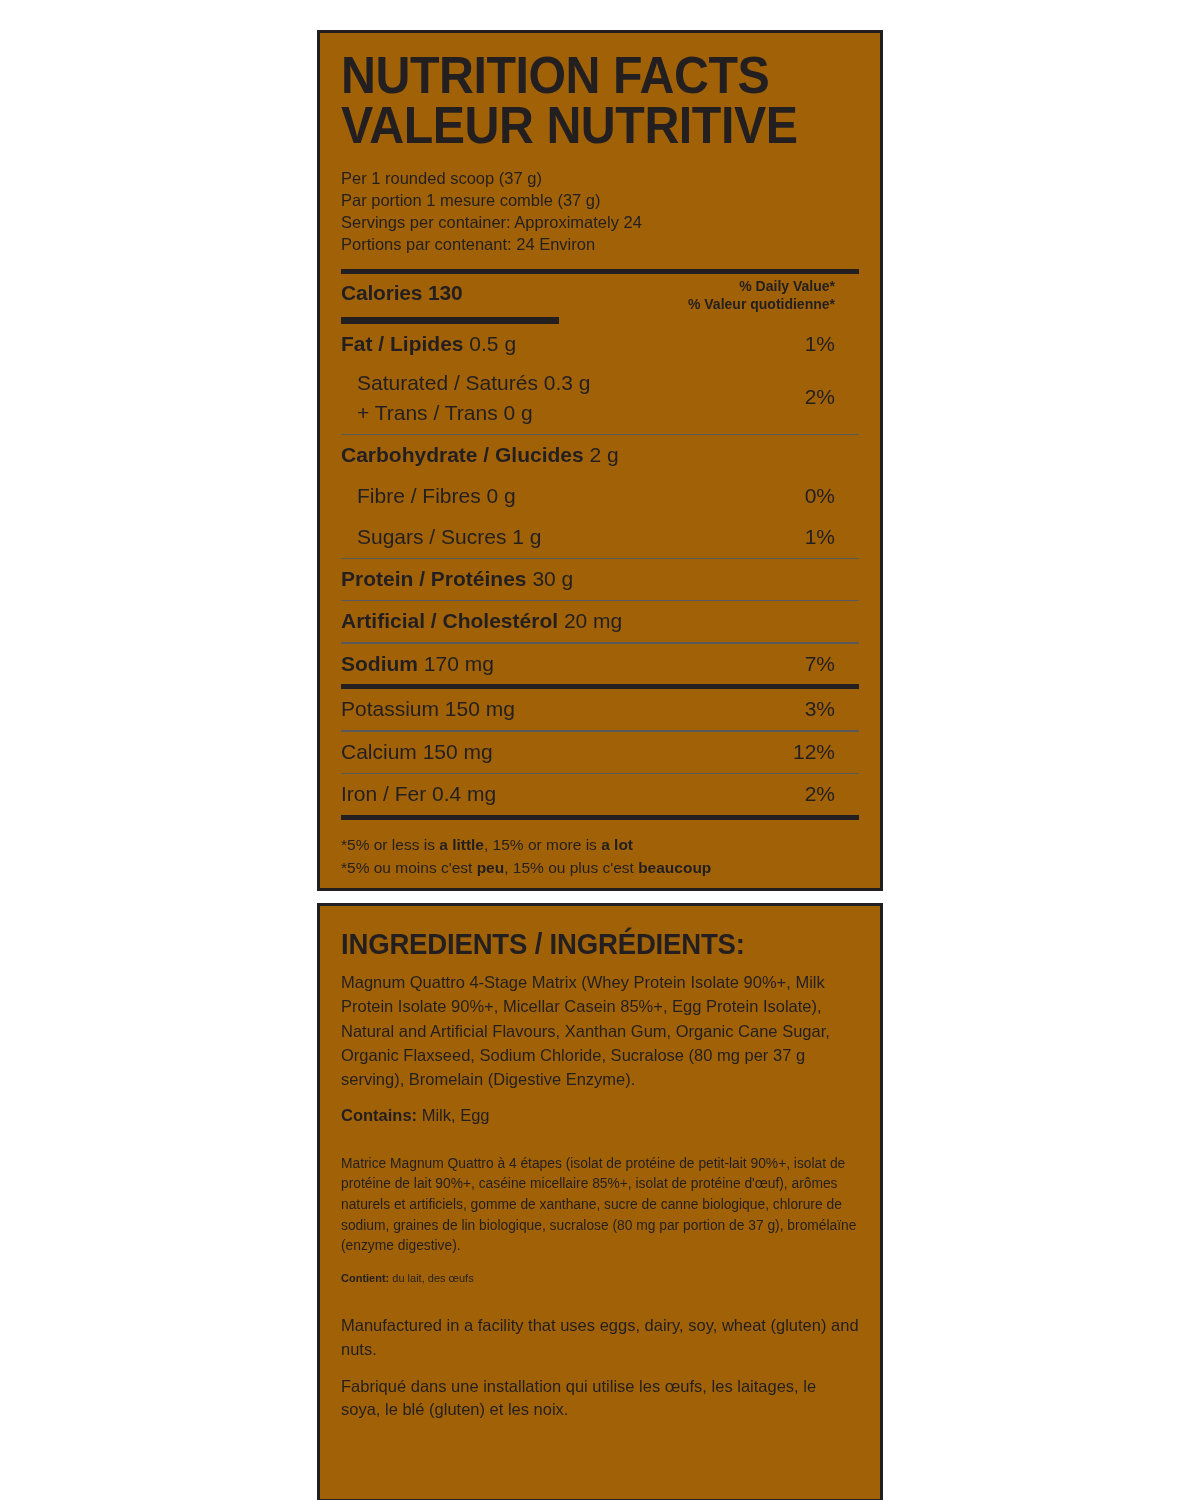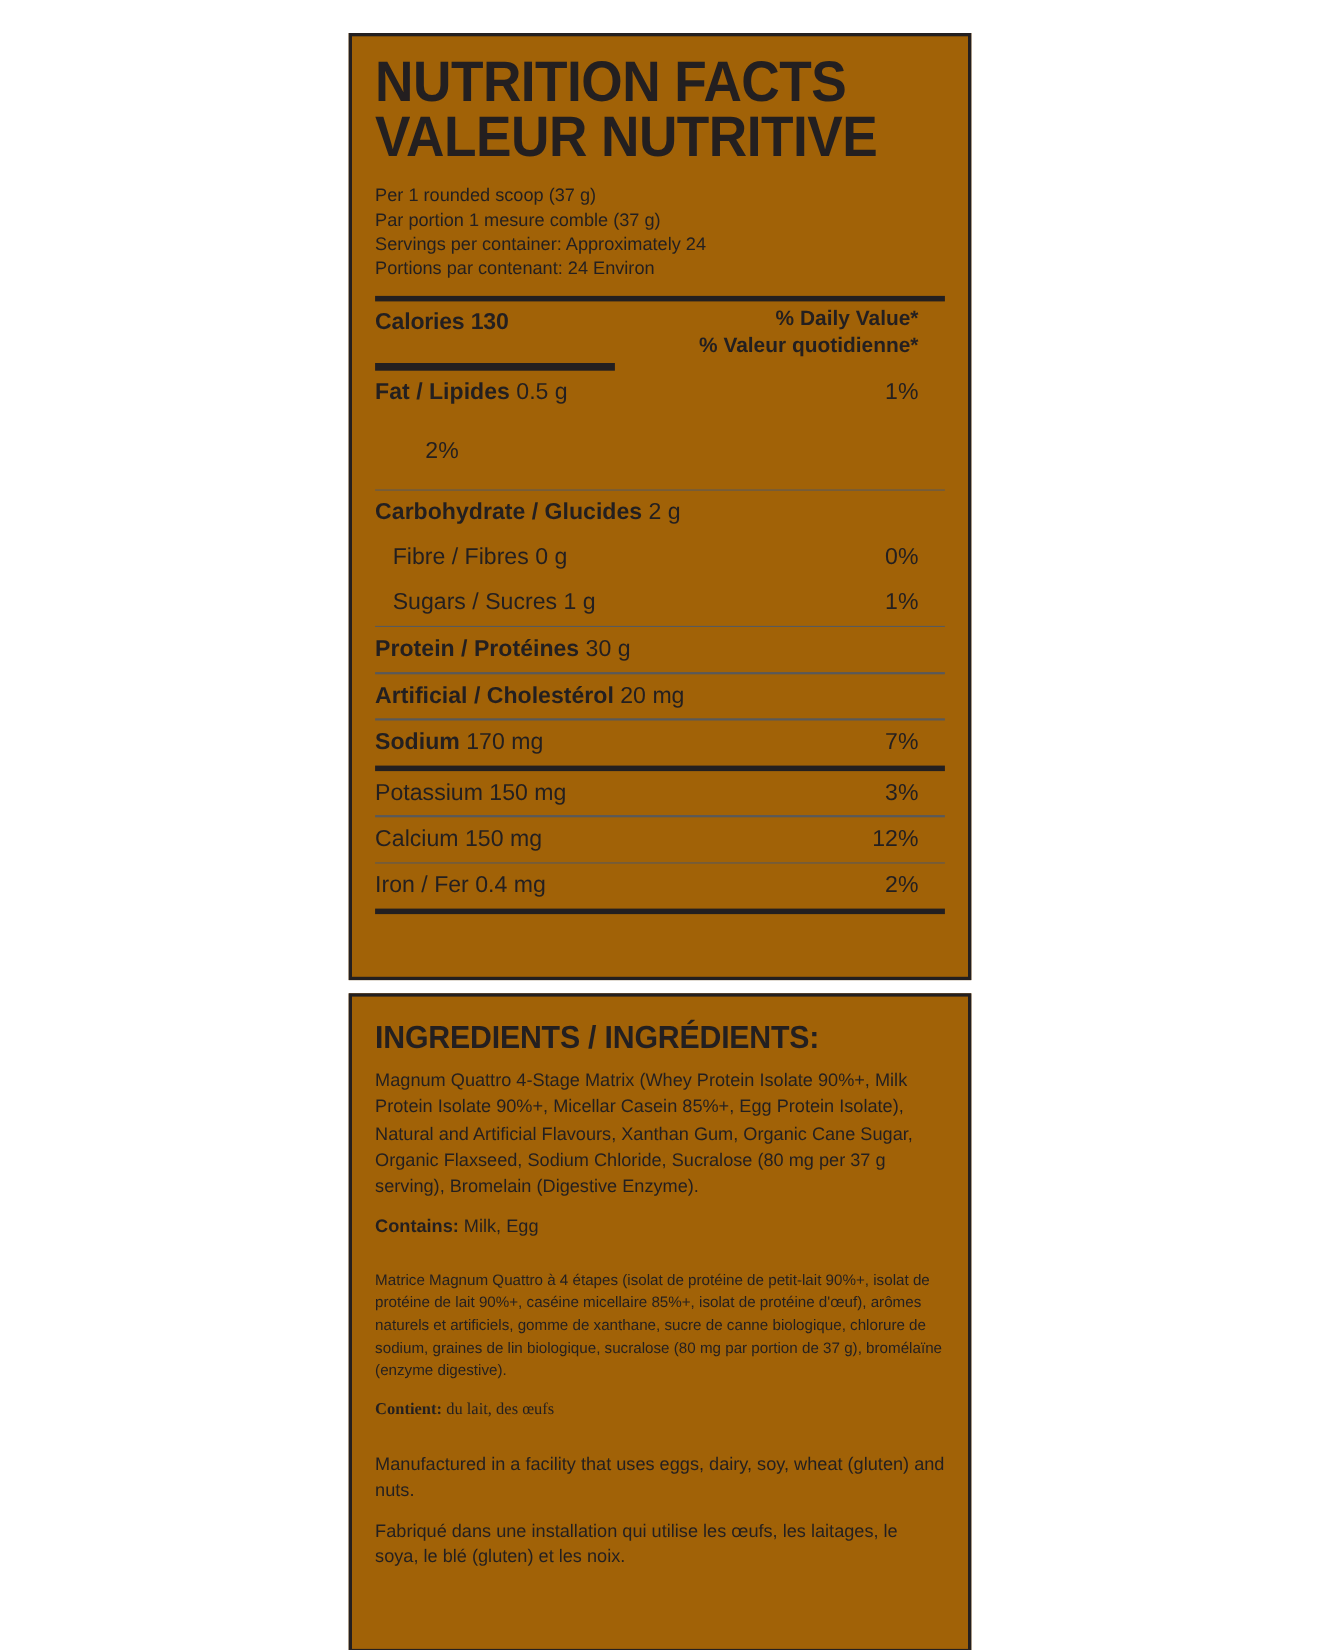--- a/index.html
+++ b/index.html
@@ -106,21 +106,21 @@
     padding: 4px 0 3px 0;
     align-items: flex-start;
   }
   .calories-text {
     font-size: 26px;
     font-weight: bold;
     line-height: 1.15;
     letter-spacing: -0.2px;
   }
   .dv-head {
-    font-size: 19px;
+    font-size: 14px;
     font-weight: bold;
     line-height: 1.28;
     text-align: right;
     padding-right: 24px;
   }
   .bold { font-weight: bold; }
   .indent { padding-left: 16px; }
   .sub-lines { line-height: 1.45; }
   .row.fat-sub { padding-top: 3px; padding-bottom: 6px; }
   .row.fat-sub .right {
@@ -158,24 +158,23 @@
     font-size: 16.5px;
     line-height: 1.47;
     margin-top: 12px;
   }
   .ing-body-fr {
     font-size: 13.8px;
     line-height: 1.5;
     margin-top: 26px;
   }
   .ing-contains-fr {
-    font-size: 15px;
+    font-size: 11px;
     line-height: 1.5;
     margin-top: 13px;
-    font-family: Liberation Serif, serif;
   }
   .facility-en {
     font-size: 16.5px;
     line-height: 1.4;
     margin-top: 28px;
   }
   .facility-fr {
     font-size: 16.5px;
     line-height: 1.4;
     margin-top: 14px;
@@ -213,20 +212,24 @@
       </div>
 
       <div class="rule-calorie"></div>
 
       <div class="row">
         <div class="left"><span class="bold">Fat / Lipides</span><span> 0.5 g</span></div>
         <div class="right">1%</div>
       </div>
 
       <div class="row fat-sub">
+        <div class="left indent sub-lines">
+          <div>Saturated / Saturés 0.3 g</div>
+          <div>+ Trans / Trans 0 g</div>
+        </div>
         <div class="right">2%</div>
       </div>
 
       <div class="rule-thin"></div>
 
       <div class="row">
         <div class="left"><span class="bold">Carbohydrate / Glucides</span><span> 2 g</span></div>
         <div class="right"></div>
       </div>
 
@@ -278,20 +281,24 @@
       <div class="rule-thin"></div>
 
       <div class="row">
         <div class="left">Iron /  Fer 0.4 mg</div>
         <div class="right">2%</div>
       </div>
 
       <div class="rule-thick"></div>
     </div>
 
+    <div class="footnote">
+      <div><span>*5% or less is </span><b>a little</b><span>, 15% or more is </span><b>a lot</b></div>
+      <div><span>*5% ou moins c'est </span><b>peu</b><span>, 15% ou plus c'est </span><b>beaucoup</b></div>
+    </div>
 
   </div>
 </div>
 
 <div class="panel" id="ingredients-panel">
   <div class="panel-inner">
 
     <div class="ing-title">INGREDIENTS / INGRÉDIENTS:</div>
 
     <div class="ing-body-en">Magnum Quattro 4-Stage Matrix (Whey Protein Isolate 90%+, Milk Protein Isolate 90%+, Micellar Casein 85%+, Egg Protein Isolate), Natural and Artificial Flavours, Xanthan Gum, Organic Cane Sugar, Organic Flaxseed, Sodium Chloride, Sucralose (80 mg per 37 g serving), Bromelain (Digestive Enzyme).</div>

